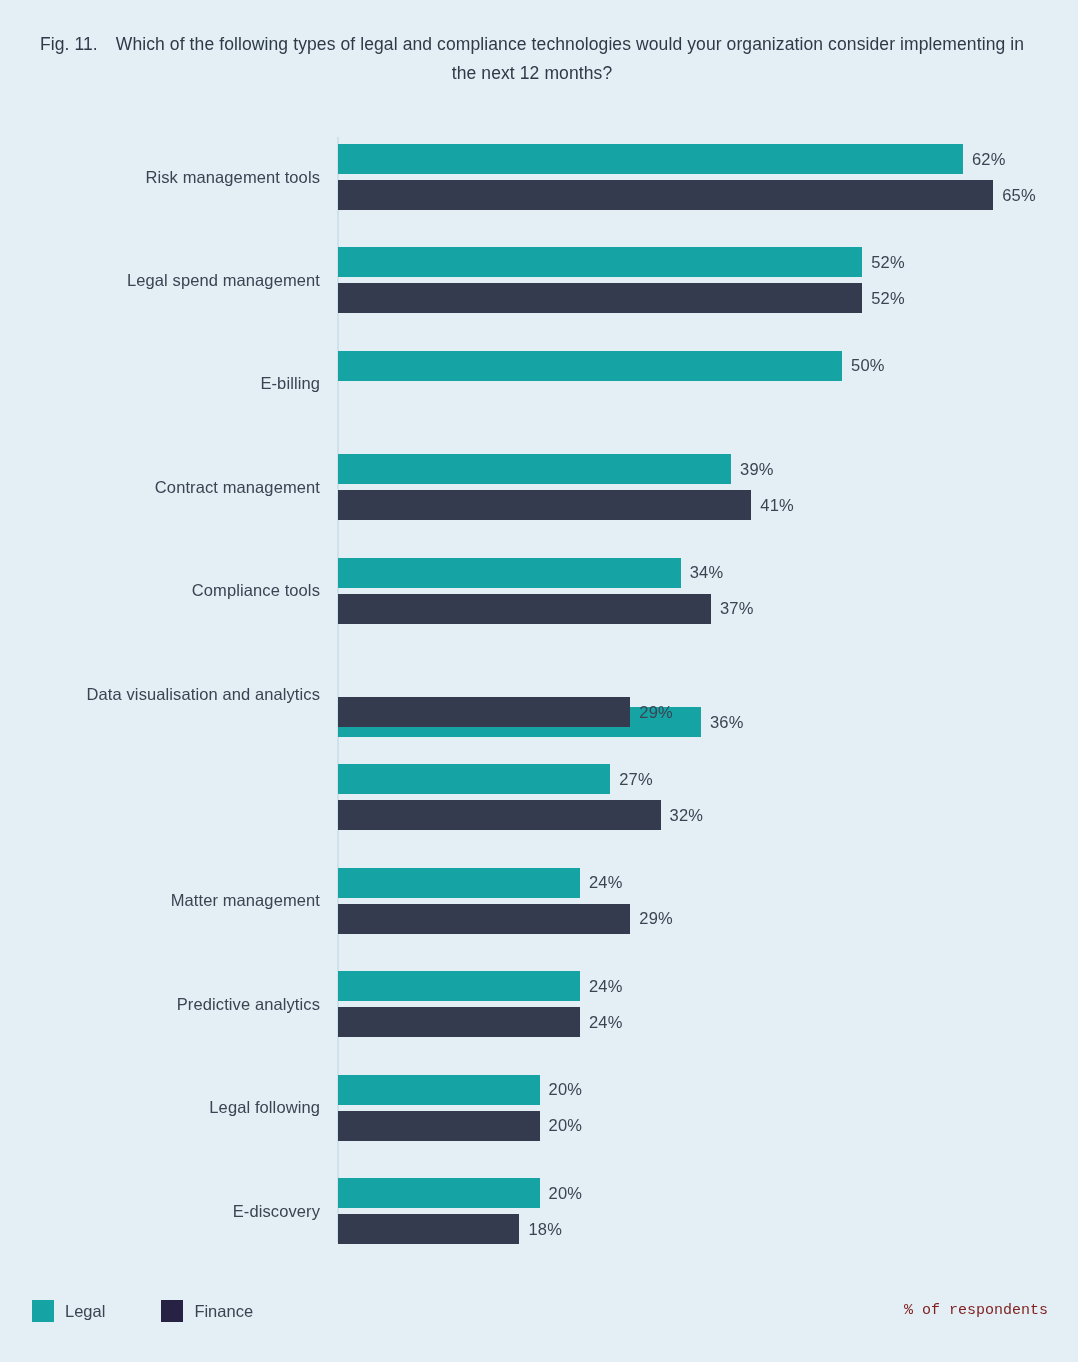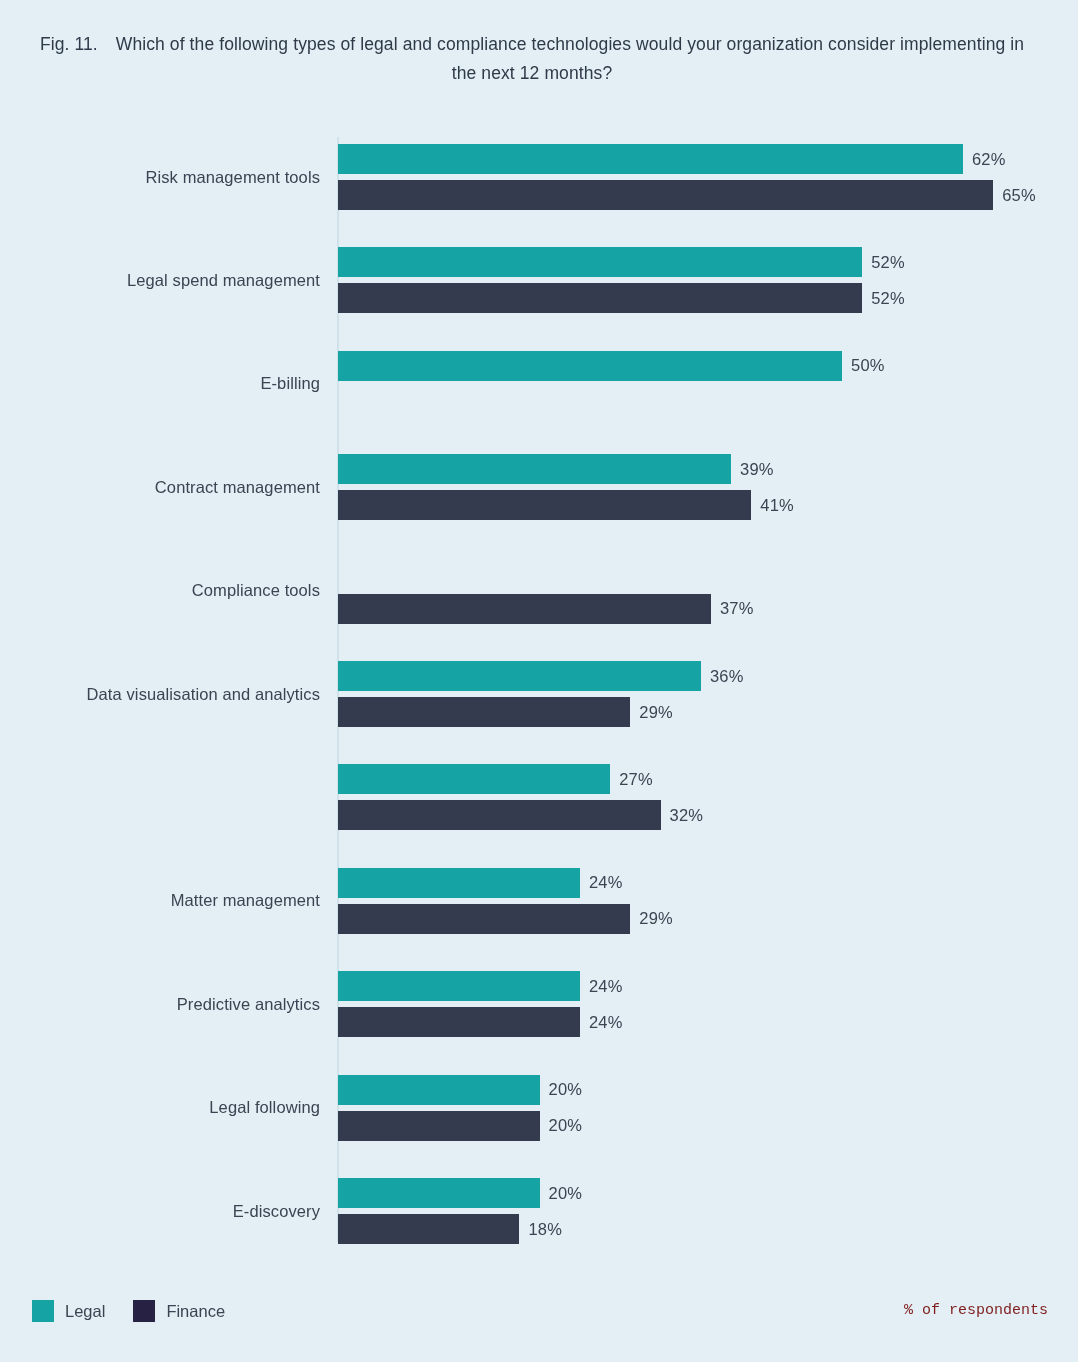--- a/index.html
+++ b/index.html
@@ -99,21 +99,21 @@
   #legend {
     position: absolute;
     left: 32px;
     top: 1300px;
     display: flex;
     align-items: center;
   }
   .legend-item {
     display: flex;
     align-items: center;
-    margin-right: 28px;
+    margin-right: 56px;
   }
   .legend-swatch {
     width: 22px;
     height: 22px;
     margin-right: 11px;
   }
   .legend-swatch.legal   { background: #15a3a3; }
   .legend-swatch.finance { background: #272144; }
   .legend-label {
     font-size: 16.5px;
@@ -175,28 +175,32 @@
           <div class="bar legal" style="width: 393.12px; background: rgb(21, 163, 163);"></div>
           <div class="bar-value" style="left: 402.12px;">39%</div>
         </div>
         <div class="bar-row finance" style="width: 533.28px;">
           <div class="bar finance" style="width: 413.28px; background: rgb(52, 59, 79);"></div>
           <div class="bar-value" style="left: 422.28px;">41%</div>
         </div>
       </div>
       <div class="cat-group" style="top: 557.6px;">
         <div class="cat-label">Compliance tools</div>
+        <div class="bar-row legal" style="width: 462.72px;">
+          <div class="bar legal" style="width: 342.72px; background: rgb(21, 163, 163);"></div>
+          <div class="bar-value" style="left: 351.72px;">34%</div>
+        </div>
         <div class="bar-row finance" style="width: 492.96px;">
           <div class="bar finance" style="width: 372.96px; background: rgb(52, 59, 79);"></div>
           <div class="bar-value" style="left: 381.96px;">37%</div>
         </div>
       </div>
       <div class="cat-group" style="top: 661px;">
         <div class="cat-label">Data visualisation and analytics</div>
-        <div class="bar-row legal" style="width: 482.88px;">
+        <div class="bar-row legal" style="width: 482.88px; margin-top: 46px;">
           <div class="bar legal" style="width: 362.88px; background: rgb(21, 163, 163);"></div>
           <div class="bar-value" style="left: 371.88px;">36%</div>
         </div>
         <div class="bar-row finance" style="width: 412.32px;">
           <div class="bar finance" style="width: 292.32px; background: rgb(52, 59, 79);"></div>
           <div class="bar-value" style="left: 301.32px;">29%</div>
         </div>
       </div>
       <div class="cat-group" style="top: 764.4px;">
         <div class="bar-row legal" style="width: 392.16px;">

